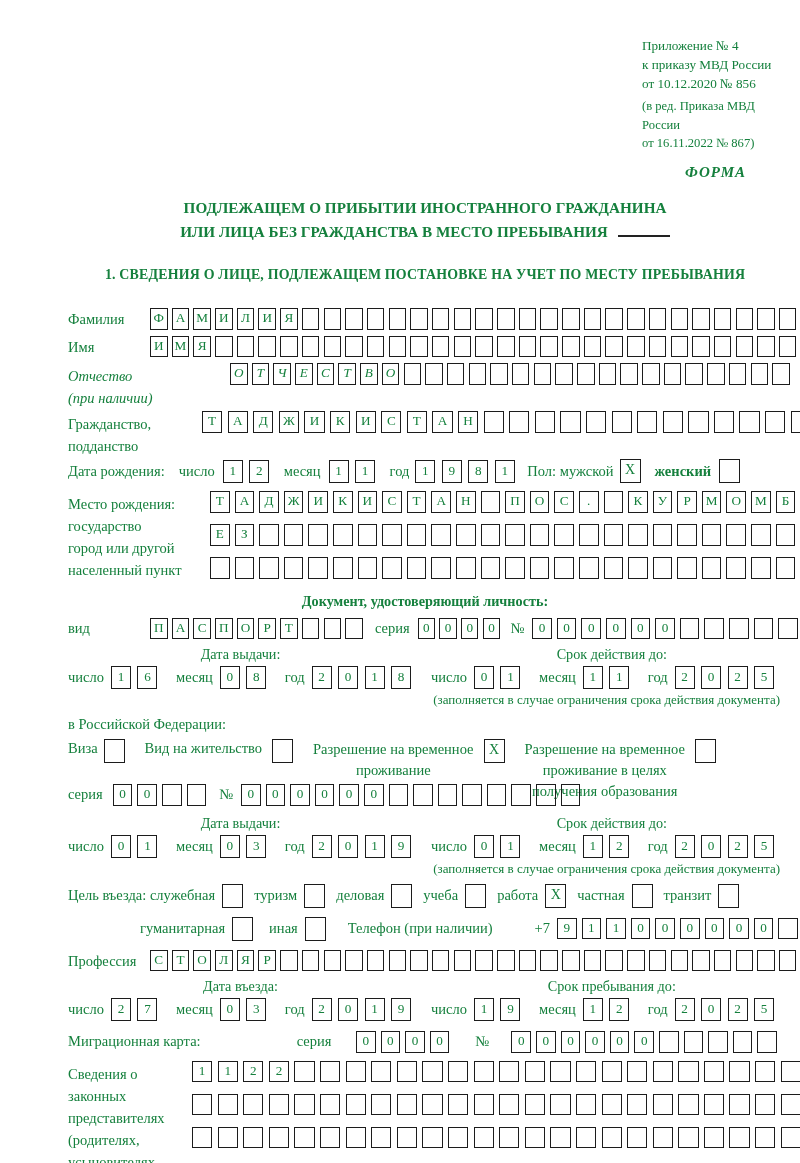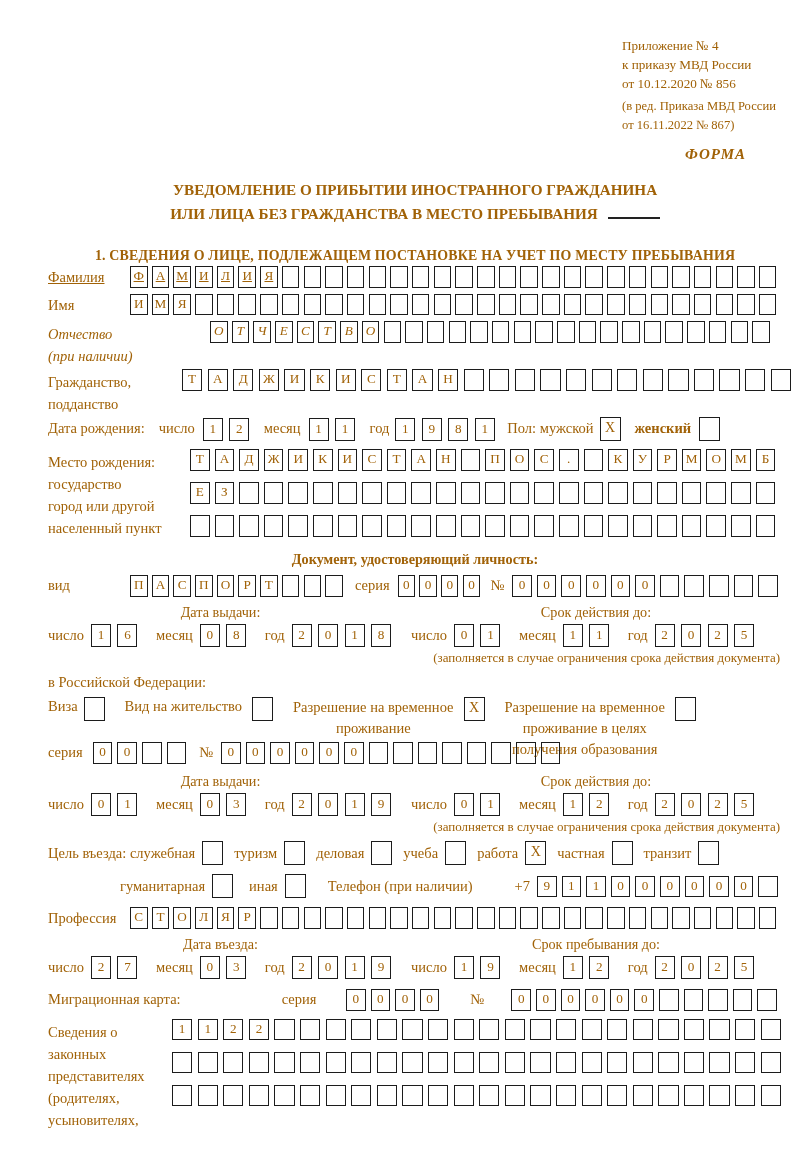--- a/index.html
+++ b/index.html
@@ -1,19 +1,19 @@
 <!DOCTYPE html>
 <html><head>
 <meta charset="utf-8">
 <style>
   html,body{margin:0;padding:0;background:#ffffff;}
   .page{
     position:relative; width:800px; height:1163px; box-sizing:border-box;
-    padding:36px 18px 0 48px; overflow:hidden;
-    font-family:"Liberation Serif","DejaVu Serif",serif; color:#a16207;
+    padding:36px 18px 0 68px; overflow:hidden;
+    font-family:"Liberation Serif","DejaVu Serif",serif; color:#15803d;
     font-size:14.5px; line-height:1.35;
   }
   .appendix{margin-left:574px; font-size:13.2px; line-height:1.45;}
   .appendix .small{font-size:12.6px;}
   .appendix .gap{margin-top:4px;}
   .form-label{margin-top:10px; margin-right:36px; text-align:right; font-weight:bold; font-size:15px; letter-spacing:1px;font-style:italic;}
   .title{margin-top:14px; text-align:center; font-weight:bold; font-size:15.2px; line-height:1.55;}
   .blank-underline{display:inline-block; width:52px; border-bottom:2.2px solid #222; height:13px; margin-left:10px;}
   .section-heading{margin-top:22px; text-align:center; font-weight:bold; font-size:13.9px; letter-spacing:.2px;}
 
@@ -72,27 +72,27 @@
     <div>Приложение № 4</div>
     <div>к приказу МВД России</div>
     <div>от 10.12.2020 № 856</div>
     <div class="small gap">(в ред. Приказа МВД России</div>
     <div class="small">от 16.11.2022 № 867)</div>
   </div>
 
   <div class="form-label">ФОРМА</div>
 
   <div class="title">
-    <div>УВЕДОМЛЕНИЕ О ПРИБЫТИИ ИНОСТРАННОГО ГРАЖДАНИНА</div>
+    <div>ПОДЛЕЖАЩЕМ О ПРИБЫТИИ ИНОСТРАННОГО ГРАЖДАНИНА</div>
     <div><span>ИЛИ ЛИЦА БЕЗ ГРАЖДАНСТВА В МЕСТО ПРЕБЫВАНИЯ</span><span class="blank-underline"></span></div>
   </div>
 
   <div class="section-heading">1. СВЕДЕНИЯ О ЛИЦЕ, ПОДЛЕЖАЩЕМ ПОСТАНОВКЕ НА УЧЕТ ПО МЕСТУ ПРЕБЫВАНИЯ</div>
 
-  <div class="row" style="text-decoration:underline;">
+  <div class="row" style="margin-top:24px;">
     <div class="lblcol">Фамилия</div>
     <div class="cells">
         <span class="cell">Ф</span>
         <span class="cell">А</span>
         <span class="cell">М</span>
         <span class="cell">И</span>
         <span class="cell">Л</span>
         <span class="cell">И</span>
         <span class="cell">Я</span>
         <span class="cell"></span>

